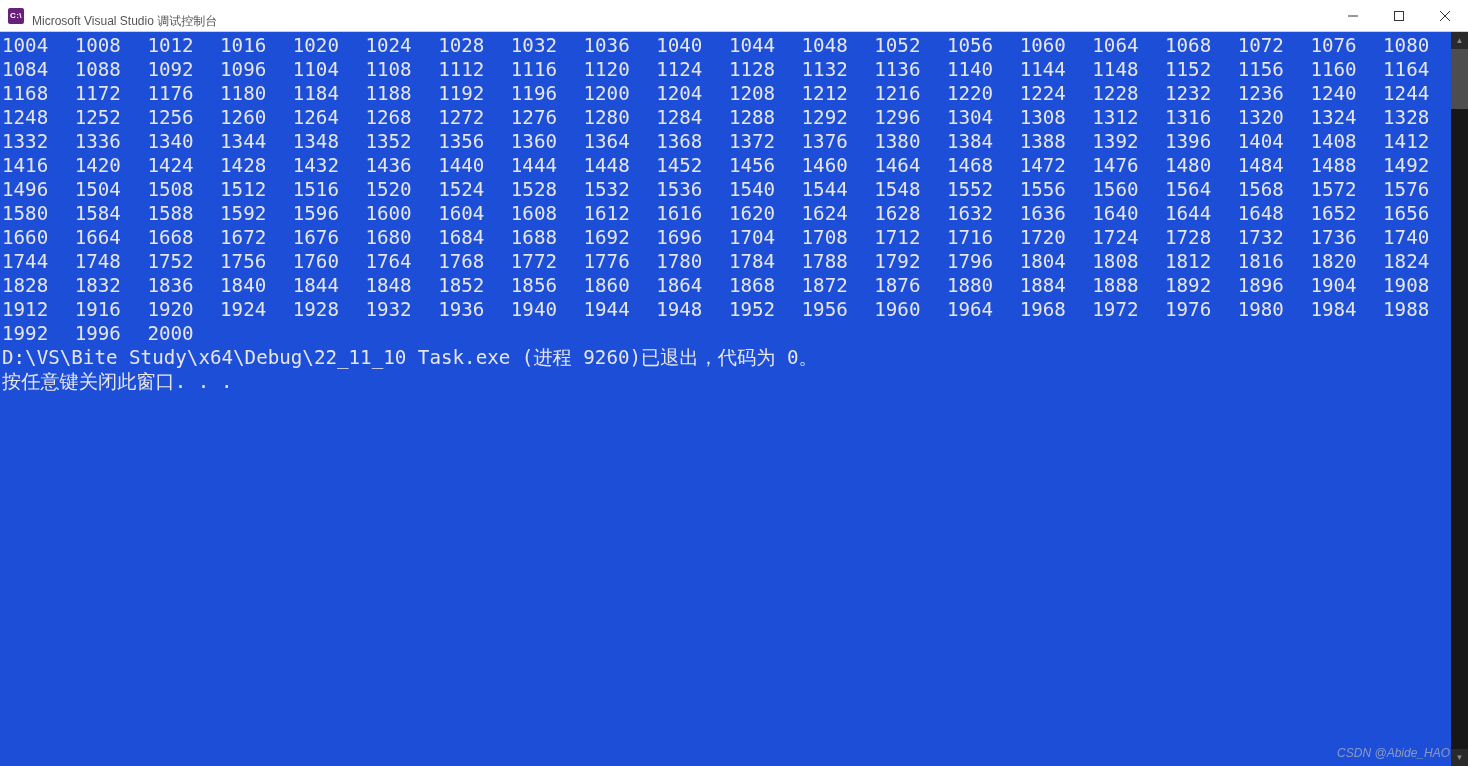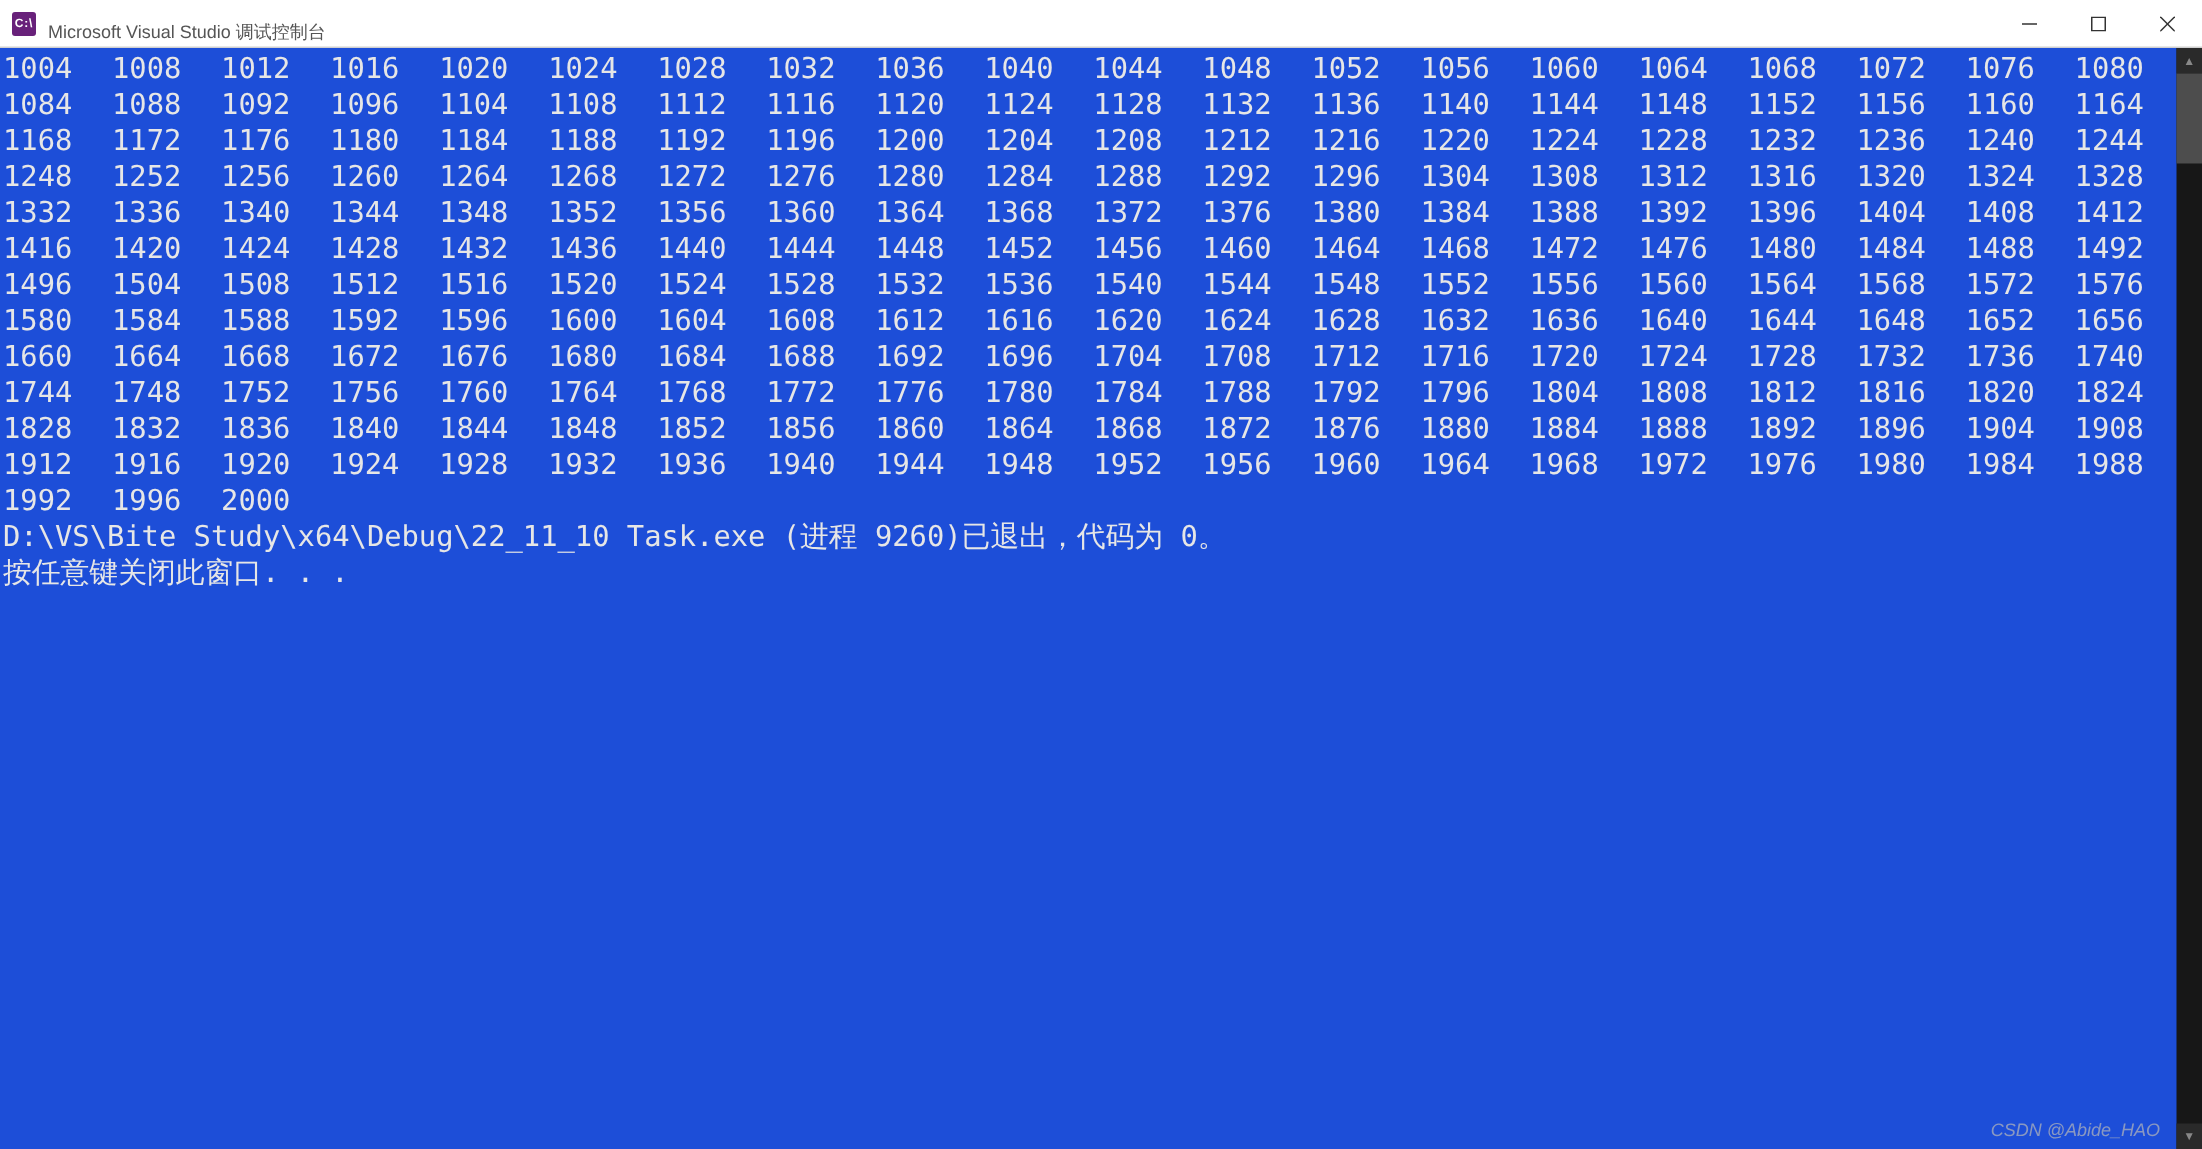--- a/index.html
+++ b/index.html
@@ -103,21 +103,21 @@
     .scroll-thumb {
       position: absolute;
       top: 17px;
       left: 0;
       width: 17px;
       height: 60px;
       background: #4d4d4d;
     }
     .watermark {
       position: absolute;
-      right: 28px;
+      right: 18px;
       bottom: 6px;
       color: #b8b8b8;
       font-size: 12px;
       font-family: Arial, sans-serif;
       font-style: italic;
       opacity: 0.7;
     }
   </style>
 </head>
 <body>

